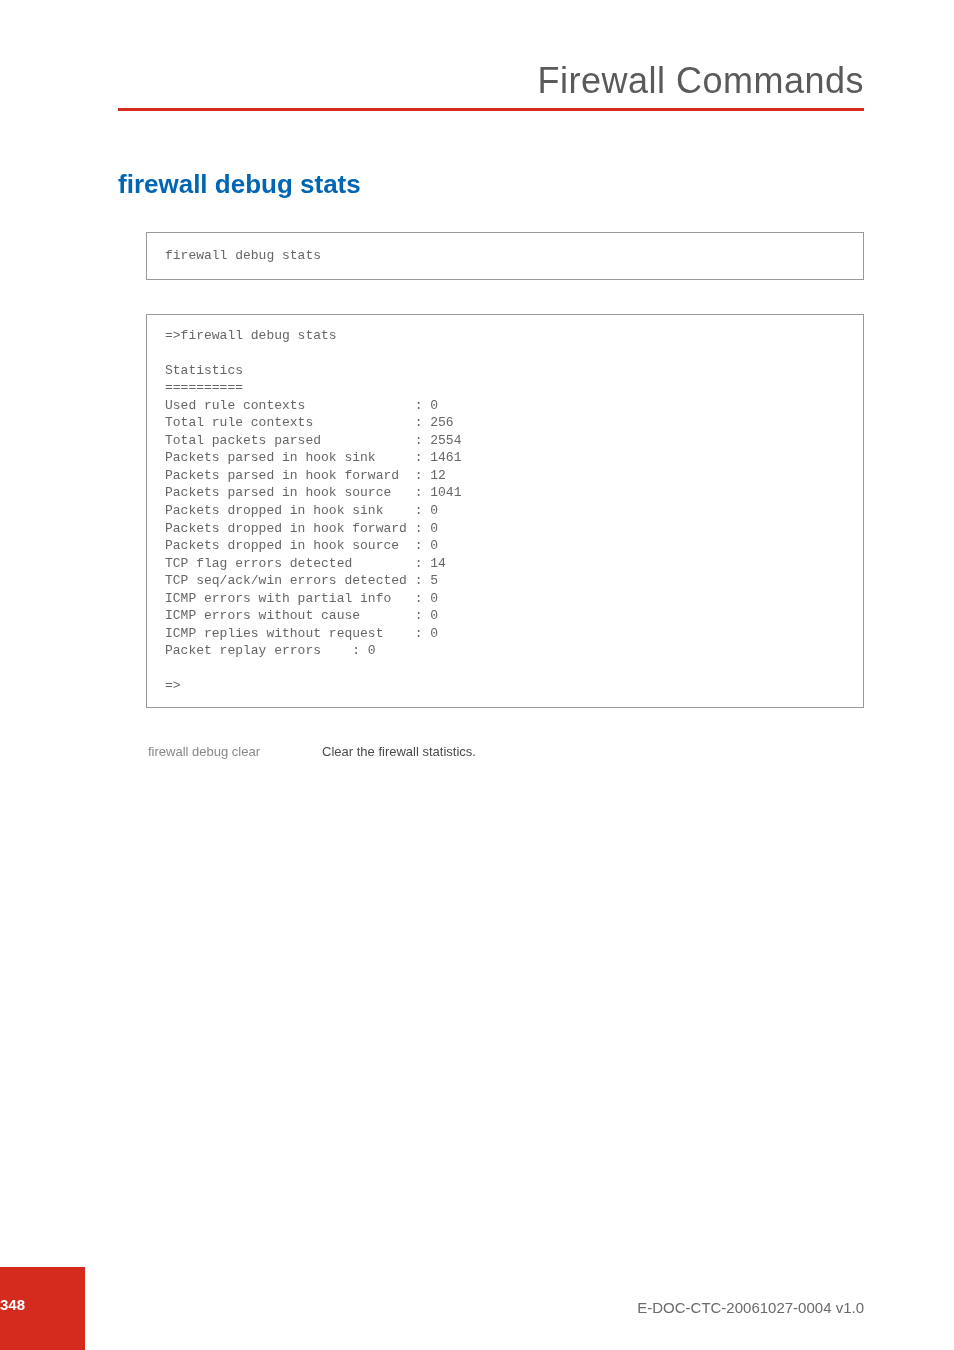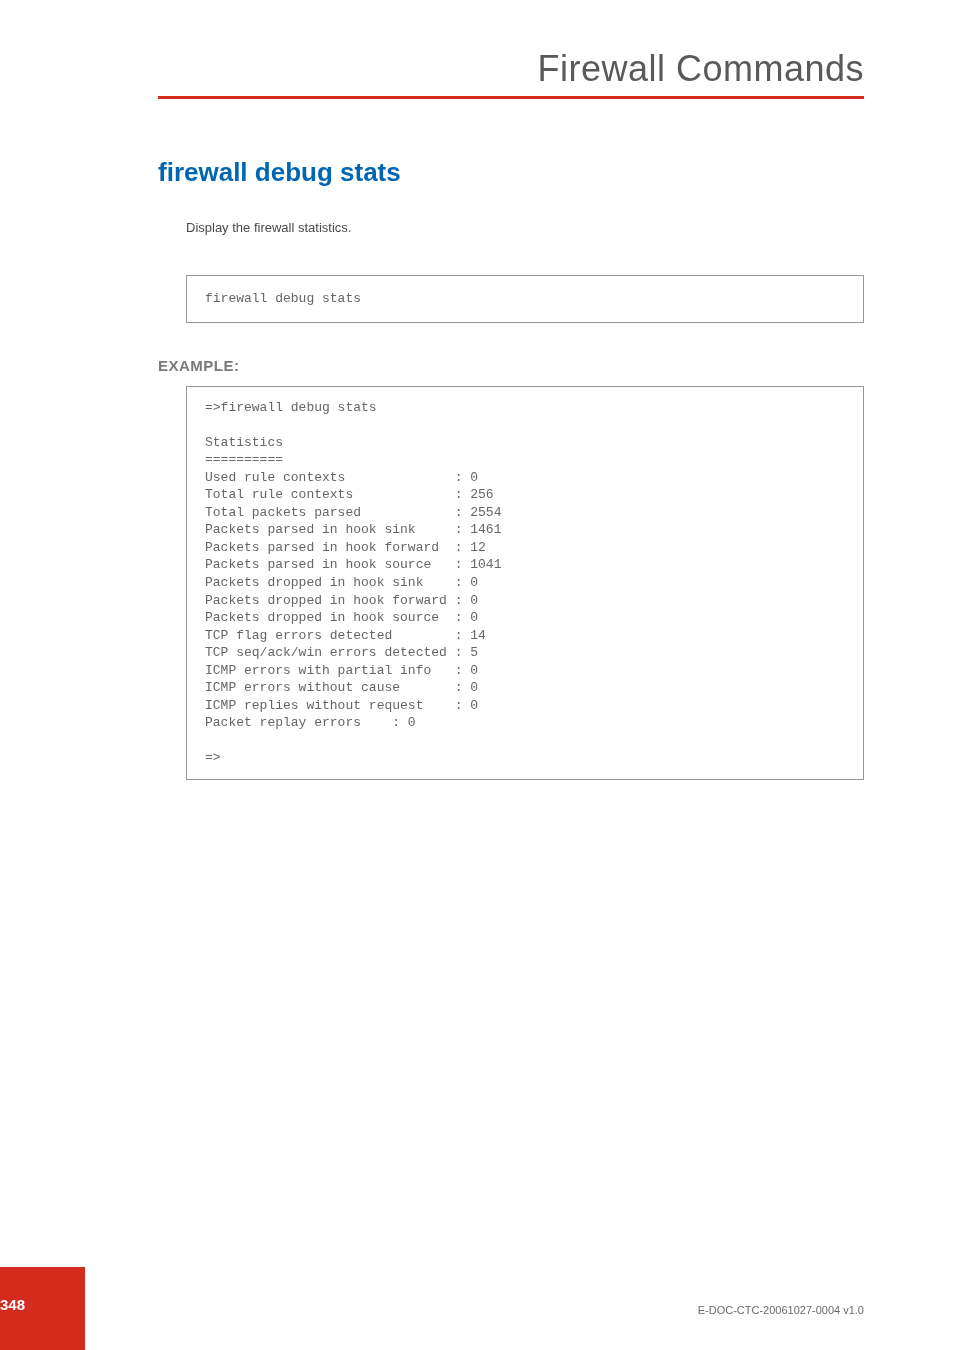--- a/index.html
+++ b/index.html
@@ -12,22 +12,21 @@
   }
   .red-strip-left {
     position: absolute;
     left: 0;
     top: 1267px;
     width: 85px;
     height: 83px;
     background: #d52b1e;
   }
   .content {
-    padding: 48px 90px 0 118px;
-    margin-left: 40px;
+    padding: 60px 90px 0 118px;
   }
   .page-title {
     color: #5a5a5a;
     font-size: 36px;
     font-weight: 300;
     text-align: right;
     letter-spacing: 0.5px;
     margin-bottom: 6px;
   }
   .title-rule {
@@ -87,40 +86,38 @@
     font-weight: bold;
     font-size: 15px;
     text-align: left;
     line-height: 30px;
   }
   .doc-id {
     position: absolute;
     right: 90px;
     bottom: 4px;
     color: #6a6a6a;
-    font-size: 11px;
+    font-size: 15px;
   }
 </style>
 </head>
 <body>
 
 <div class="red-strip-left"></div>
 
 <div class="content">
 
   <div class="page-title">Firewall Commands</div>
   <hr class="title-rule">
 
   <div class="cmd-title">firewall debug stats</div>
 
-  <div class="intro">Display the firewall statistics.</div>
 
   <div class="code-box syntax">firewall debug stats</div>
 
-  <div class="section-label">EXAMPLE:</div>
   <div class="code-box">=&gt;firewall debug stats
 
 Statistics
 ==========
 Used rule contexts              : 0
 Total rule contexts             : 256
 Total packets parsed            : 2554
 Packets parsed in hook sink     : 1461
 Packets parsed in hook forward  : 12
 Packets parsed in hook source   : 1041
@@ -129,19 +126,27 @@
 Packets dropped in hook source  : 0
 TCP flag errors detected        : 14
 TCP seq/ack/win errors detected : 5
 ICMP errors with partial info   : 0
 ICMP errors without cause       : 0
 ICMP replies without request    : 0
 Packet replay errors    : 0
 
 =&gt;</div>
 
+  <table class="related-table">
+    <tbody>
+        <tr>
+      <td class="rc-cmd">firewall debug clear</td>
+      <td class="rc-desc">Clear the firewall statistics.</td>
+    </tr>
+  </tbody>
+    </table>
 
 </div>
 
 <div class="footer">
   <div class="page-num">348</div>
   <div class="doc-id">E-DOC-CTC-20061027-0004 v1.0</div>
 </div>
 
 </body></html>

